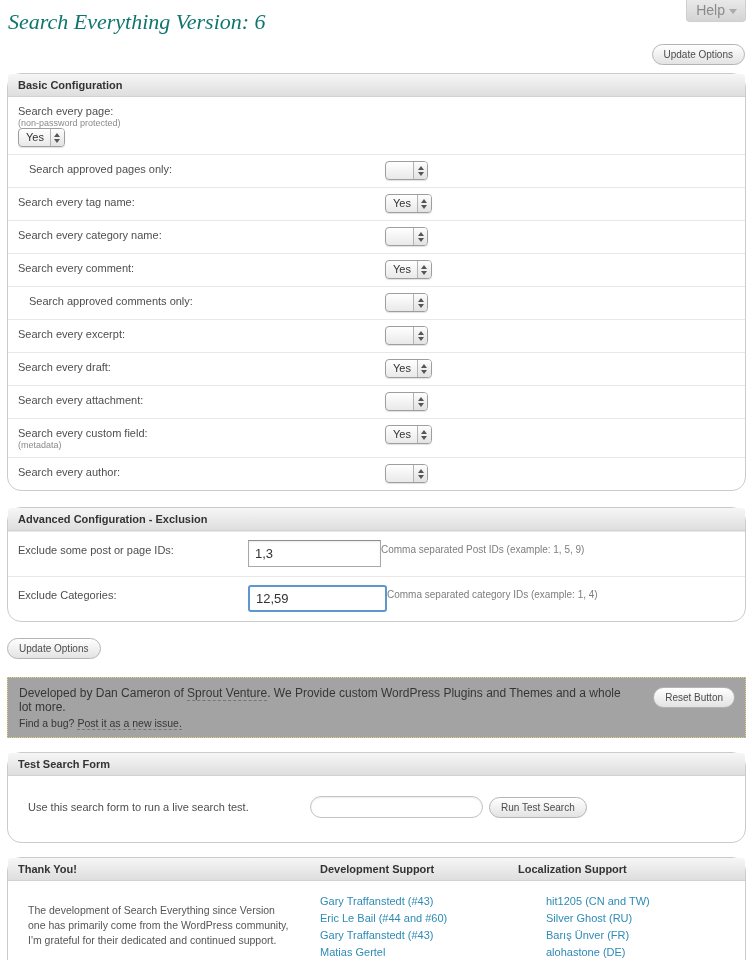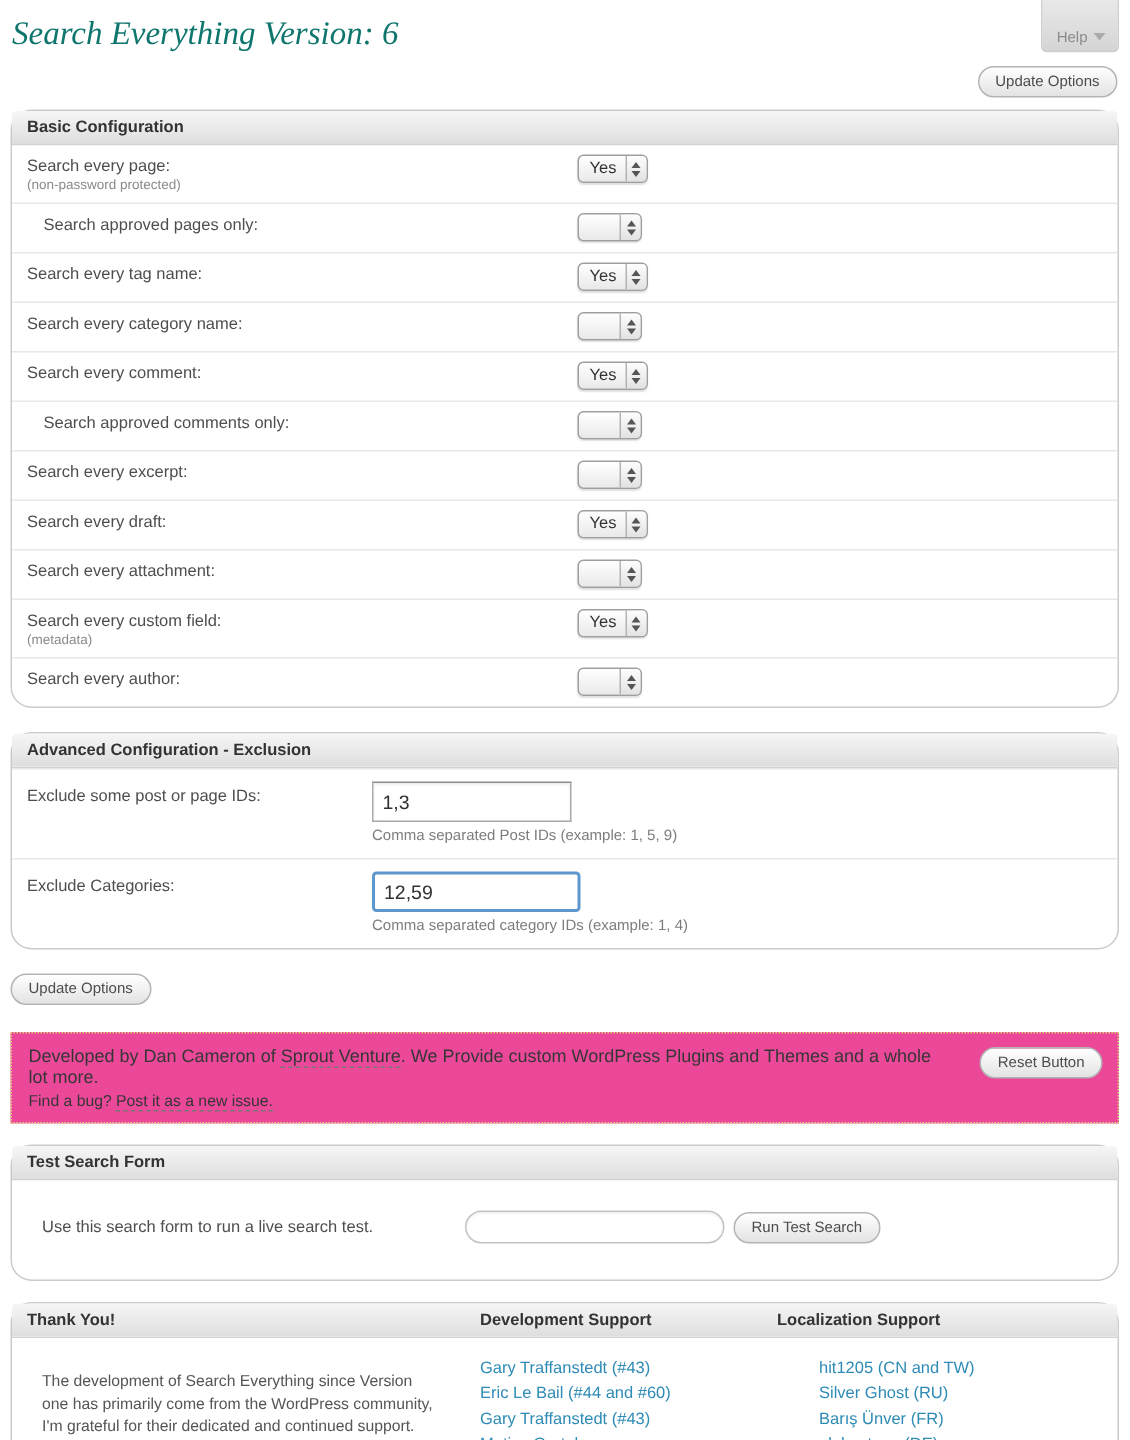--- a/index.html
+++ b/index.html
@@ -12,22 +12,22 @@
     color: #4e4e4e;
     position: relative;
     overflow: hidden;
   }
   
   .help-tab {
     position: absolute; top: 0; right: 7px;
     background: linear-gradient(#e9e9e9, #d4d4d4);
     border: 1px solid #cfcfcf; border-top: none;
     border-radius: 0 0 4px 4px;
-    padding: 20px 8px 3px 9px;
-    font-size: 10px; color: #8b8b8b;
+    padding: 2px 8px 3px 9px;
+    font-size: 14px; color: #8b8b8b;
     cursor: pointer;
   }
   .help-tab .tri {
     display:inline-block; margin-left:4px;
     width:0; height:0;
     border-left:4px solid transparent; border-right:4px solid transparent;
     border-top:5px solid #aaa;
     vertical-align: 1px;
   }
   h1.page-title {
@@ -63,21 +63,21 @@
     border-radius: 3px 3px 0 0;
     padding: 5px 10px 5px 10px;
     font-weight: bold; font-size: 11px; color: #333;
   }
   .cfg-row {
     display: flex; align-items: flex-start;
     padding: 6px 10px 7px 10px;
     border-top: 1px solid #e8e8e8;
     min-height: 27px;
   }
-  .cfg-row:first-of-type { border-top: none; }
+  .cfg-row:first-of-type { border-top: none; flex-direction: column; }
   .cfg-row .lbl-wrap { width: 367px; padding-top: 2px; }
   .cfg-row.indent .lbl-wrap { padding-left: 11px; }
   .cfg-row .lbl { font-size: 11px; color: #4e4e4e; }
   .cfg-row .sublbl { font-size: 9px; color: #8a8a8a; margin-top: 1px; }
 
   
   .mac-select {
     display: inline-flex; align-items: stretch;
     height: 19px;
     border: 1px solid #9e9e9e;
@@ -100,21 +100,21 @@
   .tri-down { width:0;height:0;border-left:3px solid transparent;border-right:3px solid transparent;border-top:4px solid #555; }
 
   
   .adv-row {
     display: flex; align-items: flex-start;
     padding: 8px 10px 9px 10px;
     border-top: 1px solid #e8e8e8;
   }
   .adv-row:first-of-type { border-top: none; }
   .adv-row .lbl-wrap { width: 230px; padding-top: 4px; }
-  .adv-row .field-wrap { display: flex; flex-direction: column; }
+  .adv-row .field-wrap { display: flex; flex-direction: row; }
   .text-input {
     width: 133px; height: 27px;
     border: 1px solid #a9a9a9; border-top-color: #8d8d8d;
     background: #fff; color: #333;
     font-size: 13px; font-family: "Liberation Sans", sans-serif;
     padding: 3px 6px;
     box-shadow: inset 0 1px 2px rgba(0,0,0,0.08);
   }
   .text-input.focused {
     width: 139px;
@@ -122,21 +122,21 @@
     border-radius: 3px;
     box-shadow: none;
   }
   .field-help { font-size: 10px; color: #7d7d7d; margin-top: 4px; }
 
   .bottom-actions { padding: 16px 0 0 7px; }
 
   
   .notice {
     margin: 18px 7px 0 7px;
-    background: #ec4899;
+    background: #a3a3a3;
     border: 1px dotted #dcd27a;
     padding: 8px 10px 8px 11px;
     position: relative;
   }
   .notice .line1 { font-size: 12px; color: #363636; padding-right: 105px; }
   .notice .line2 { font-size: 10.5px; color: #363636; margin-top: 3px; }
   .notice a.dashed-link {
     color: #363636; text-decoration: none;
     border-bottom: 1px dashed #777; cursor: pointer;
   }

